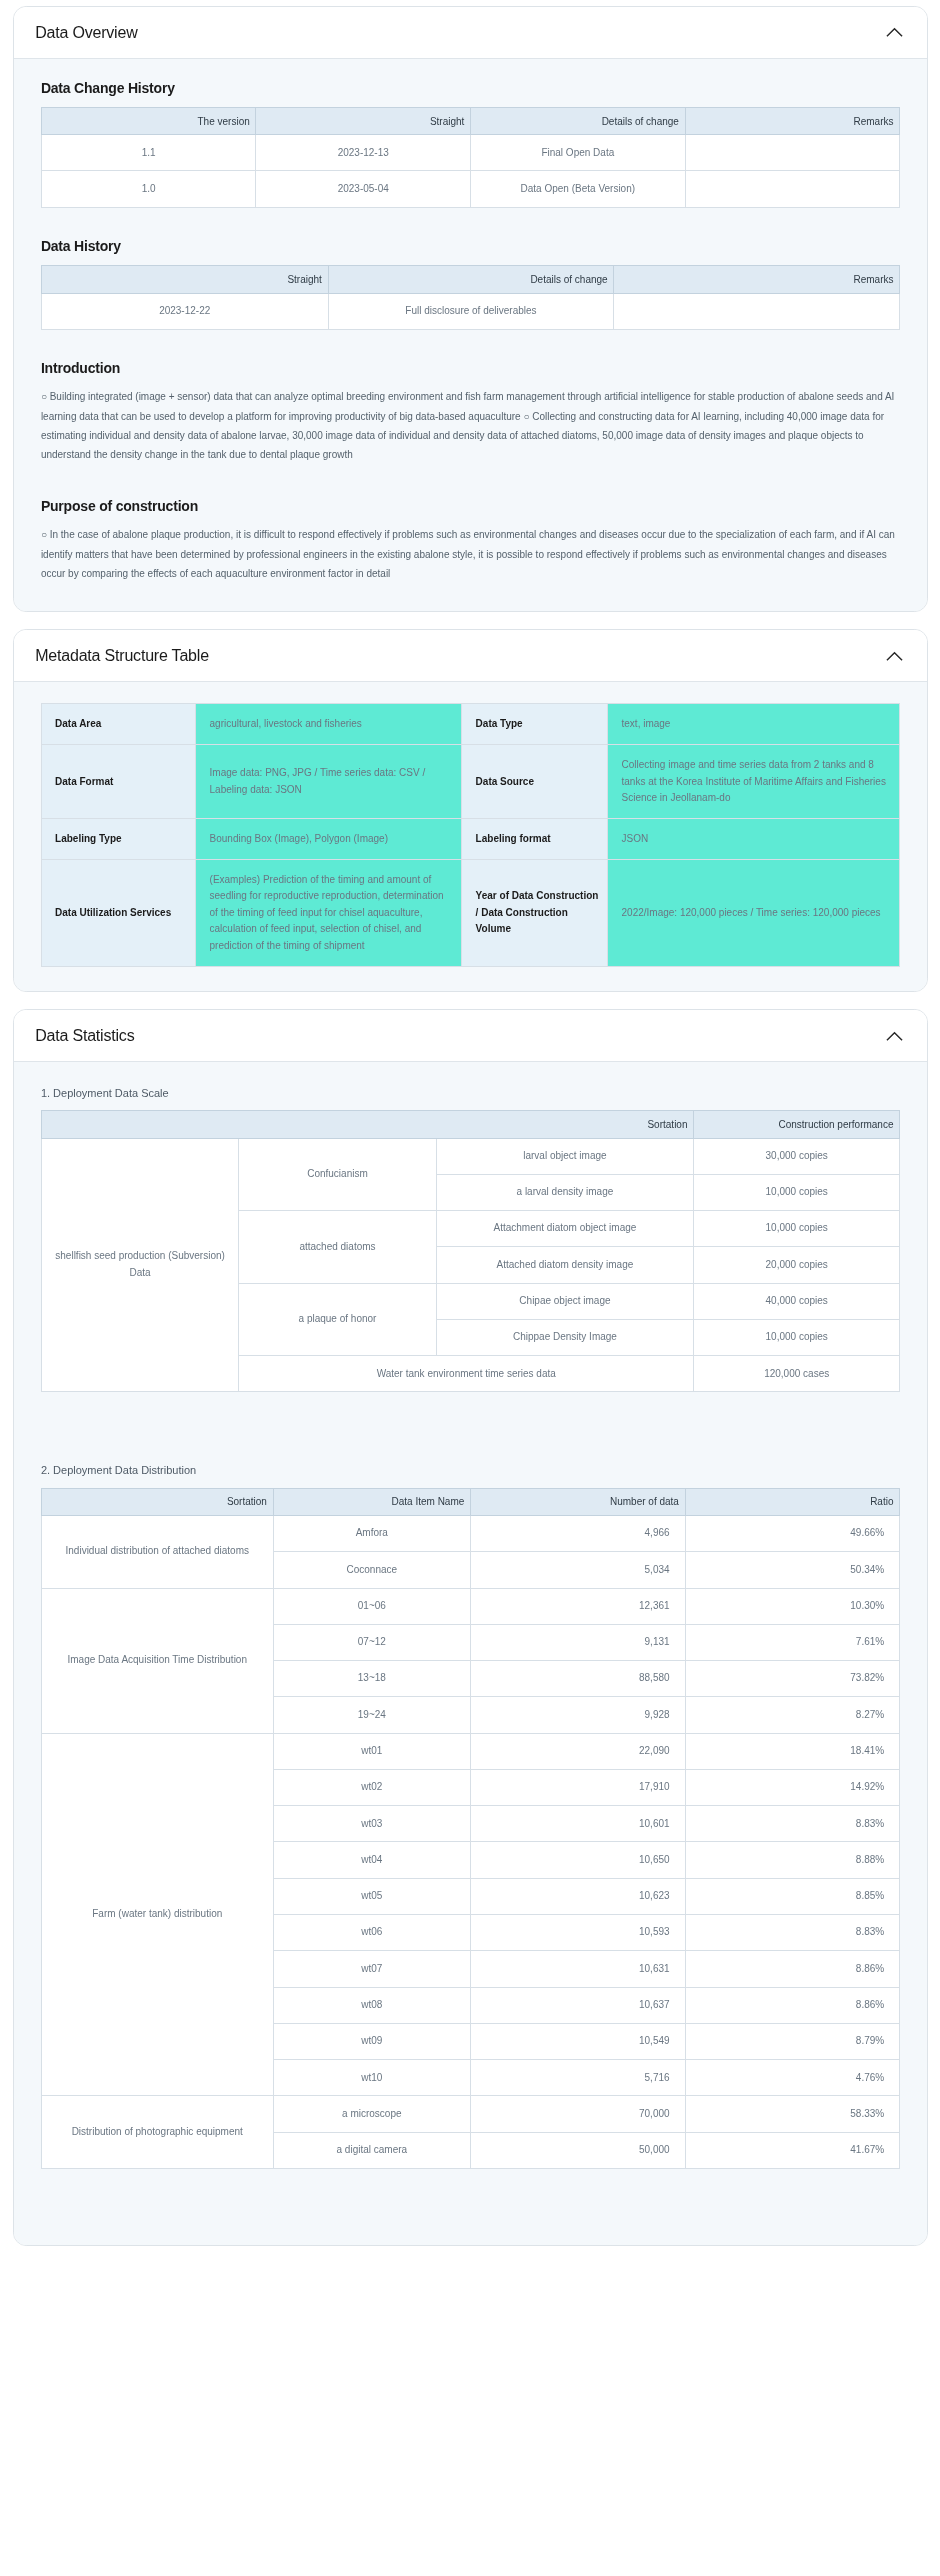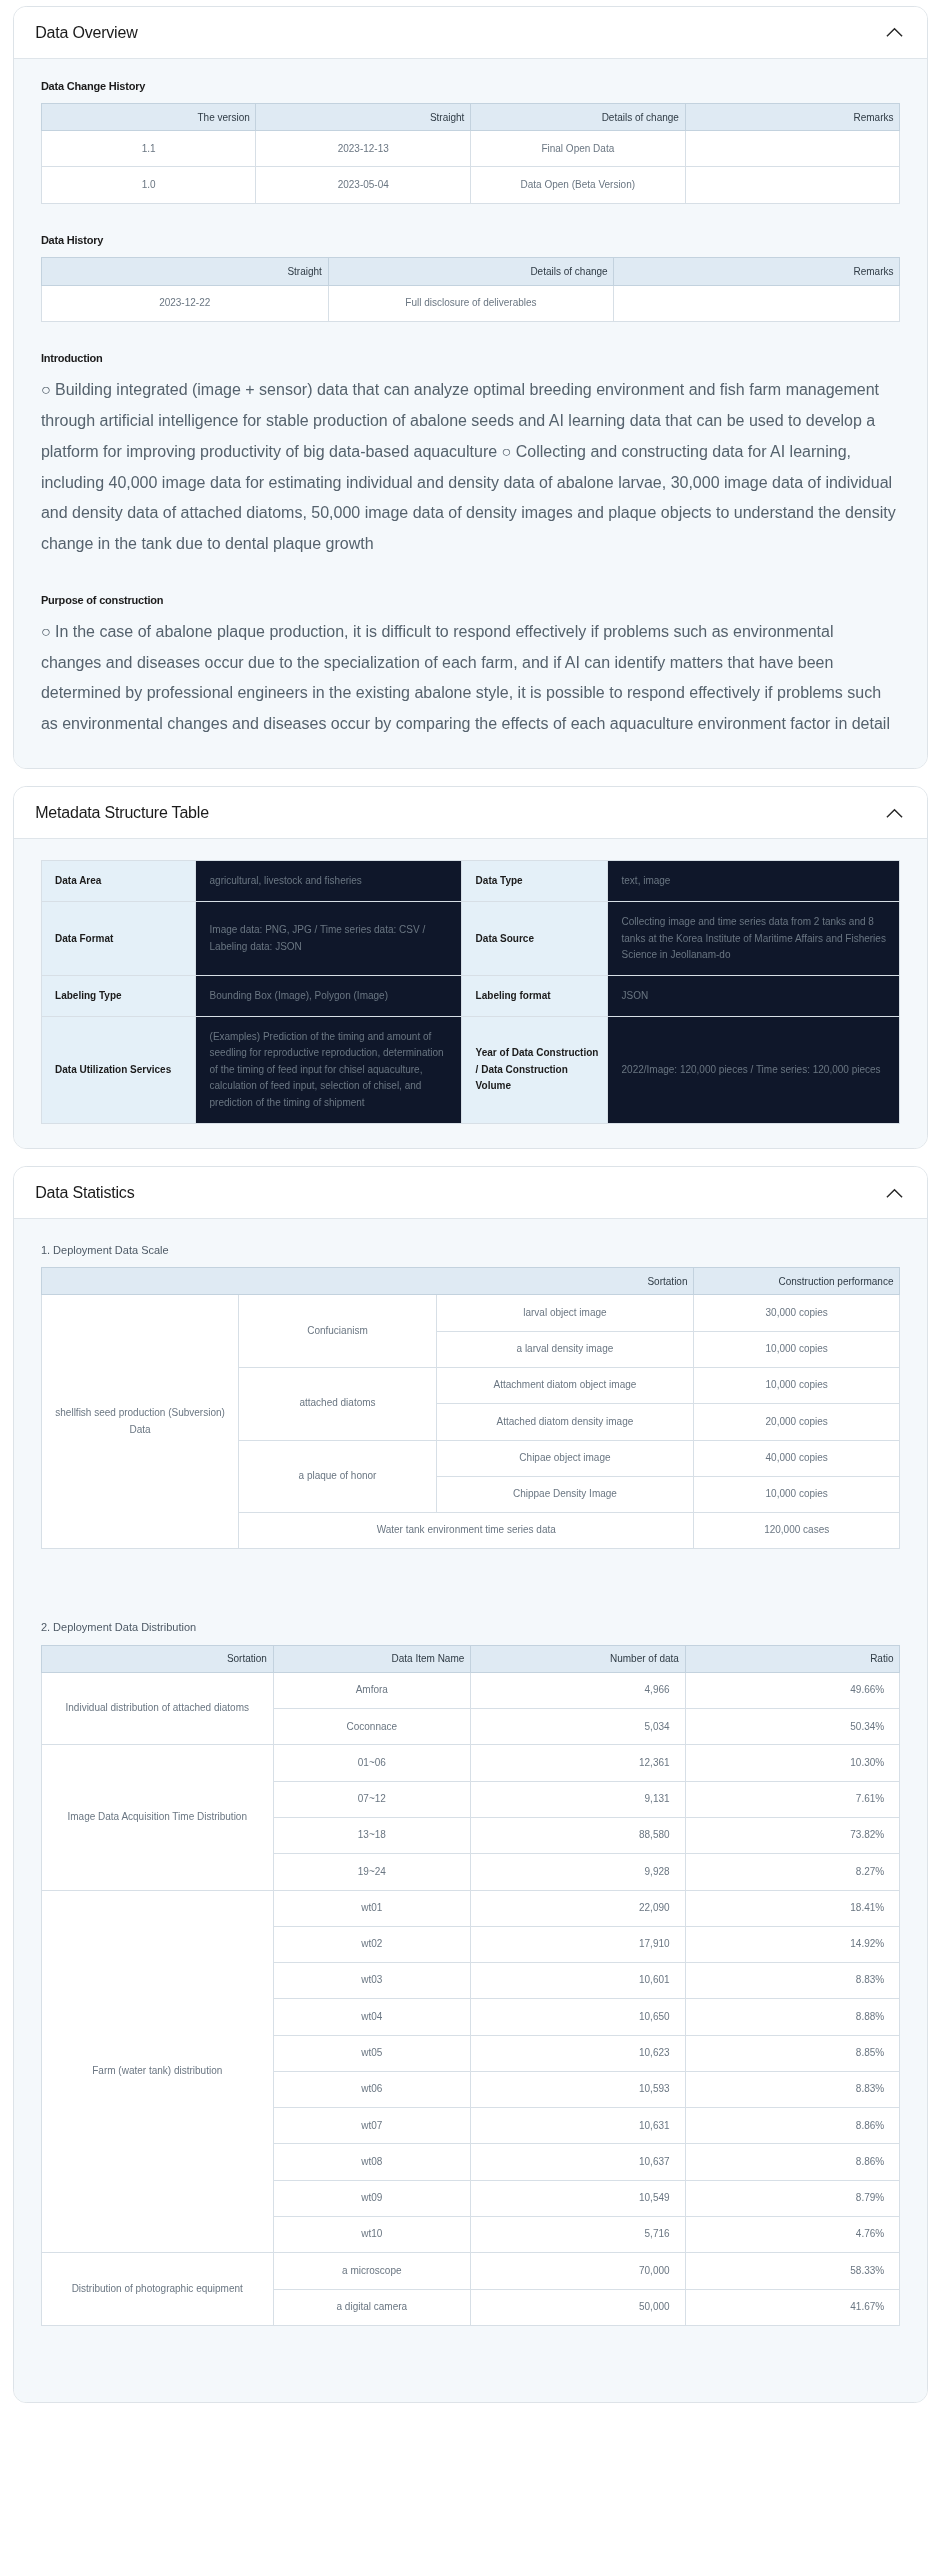--- a/index.html
+++ b/index.html
@@ -41,35 +41,35 @@
     width: 23px; height: 17px;
     display: block;
   }
   .panel-body {
     background: #f4f8fb;
     padding: 21px 21px 24.6px 21px;
   }
 
   
   .sec-title {
-    font-size: 11px;
+    font-size: 14px;
     font-weight: bold;
     color: #1b1b1b;
     margin: 5.7px 0 11.3px 5.7px;
     letter-spacing: -0.2px;
   }
   .sec-title.top { margin-top: 0; }
   .sub-title {
     font-size: 11px;
     color: #4e5a66;
     margin: 3.8px 0 11.3px 5.7px;
   }
   .sub-title.spaced { margin-top: 34px; }
   .para {
-    font-size: 16px;
+    font-size: 10px;
     line-height: 1.92;
     color: #55626d;
     margin: 0 0 3.8px 5.7px;
     padding-right: 9.4px;
   }
   .gap { height: 24.6px; }
   .gap-sm { height: 13.2px; }
   .gap-lg { height: 38px; }
 
   
@@ -99,21 +99,21 @@
     vertical-align: middle;
   }
   td.kv-key {
     background: #e4f0f8;
     color: #1b1b1b;
     font-weight: bold;
     text-align: left;
     padding-left: 13.2px;
   }
   td.kv-val {
-    background: #0f172a;
+    background: #5eead4;
     text-align: left;
     padding-left: 13.2px;
     padding-right: 13.2px;
   }
   td.num { text-align: right; padding-right: 15px; }
   .meta-table td { padding-top: 12px; padding-bottom: 11.3px; }
 
   .stat-table td, .stat-table th { font-size: 10px; }
 </style>
 </head>

